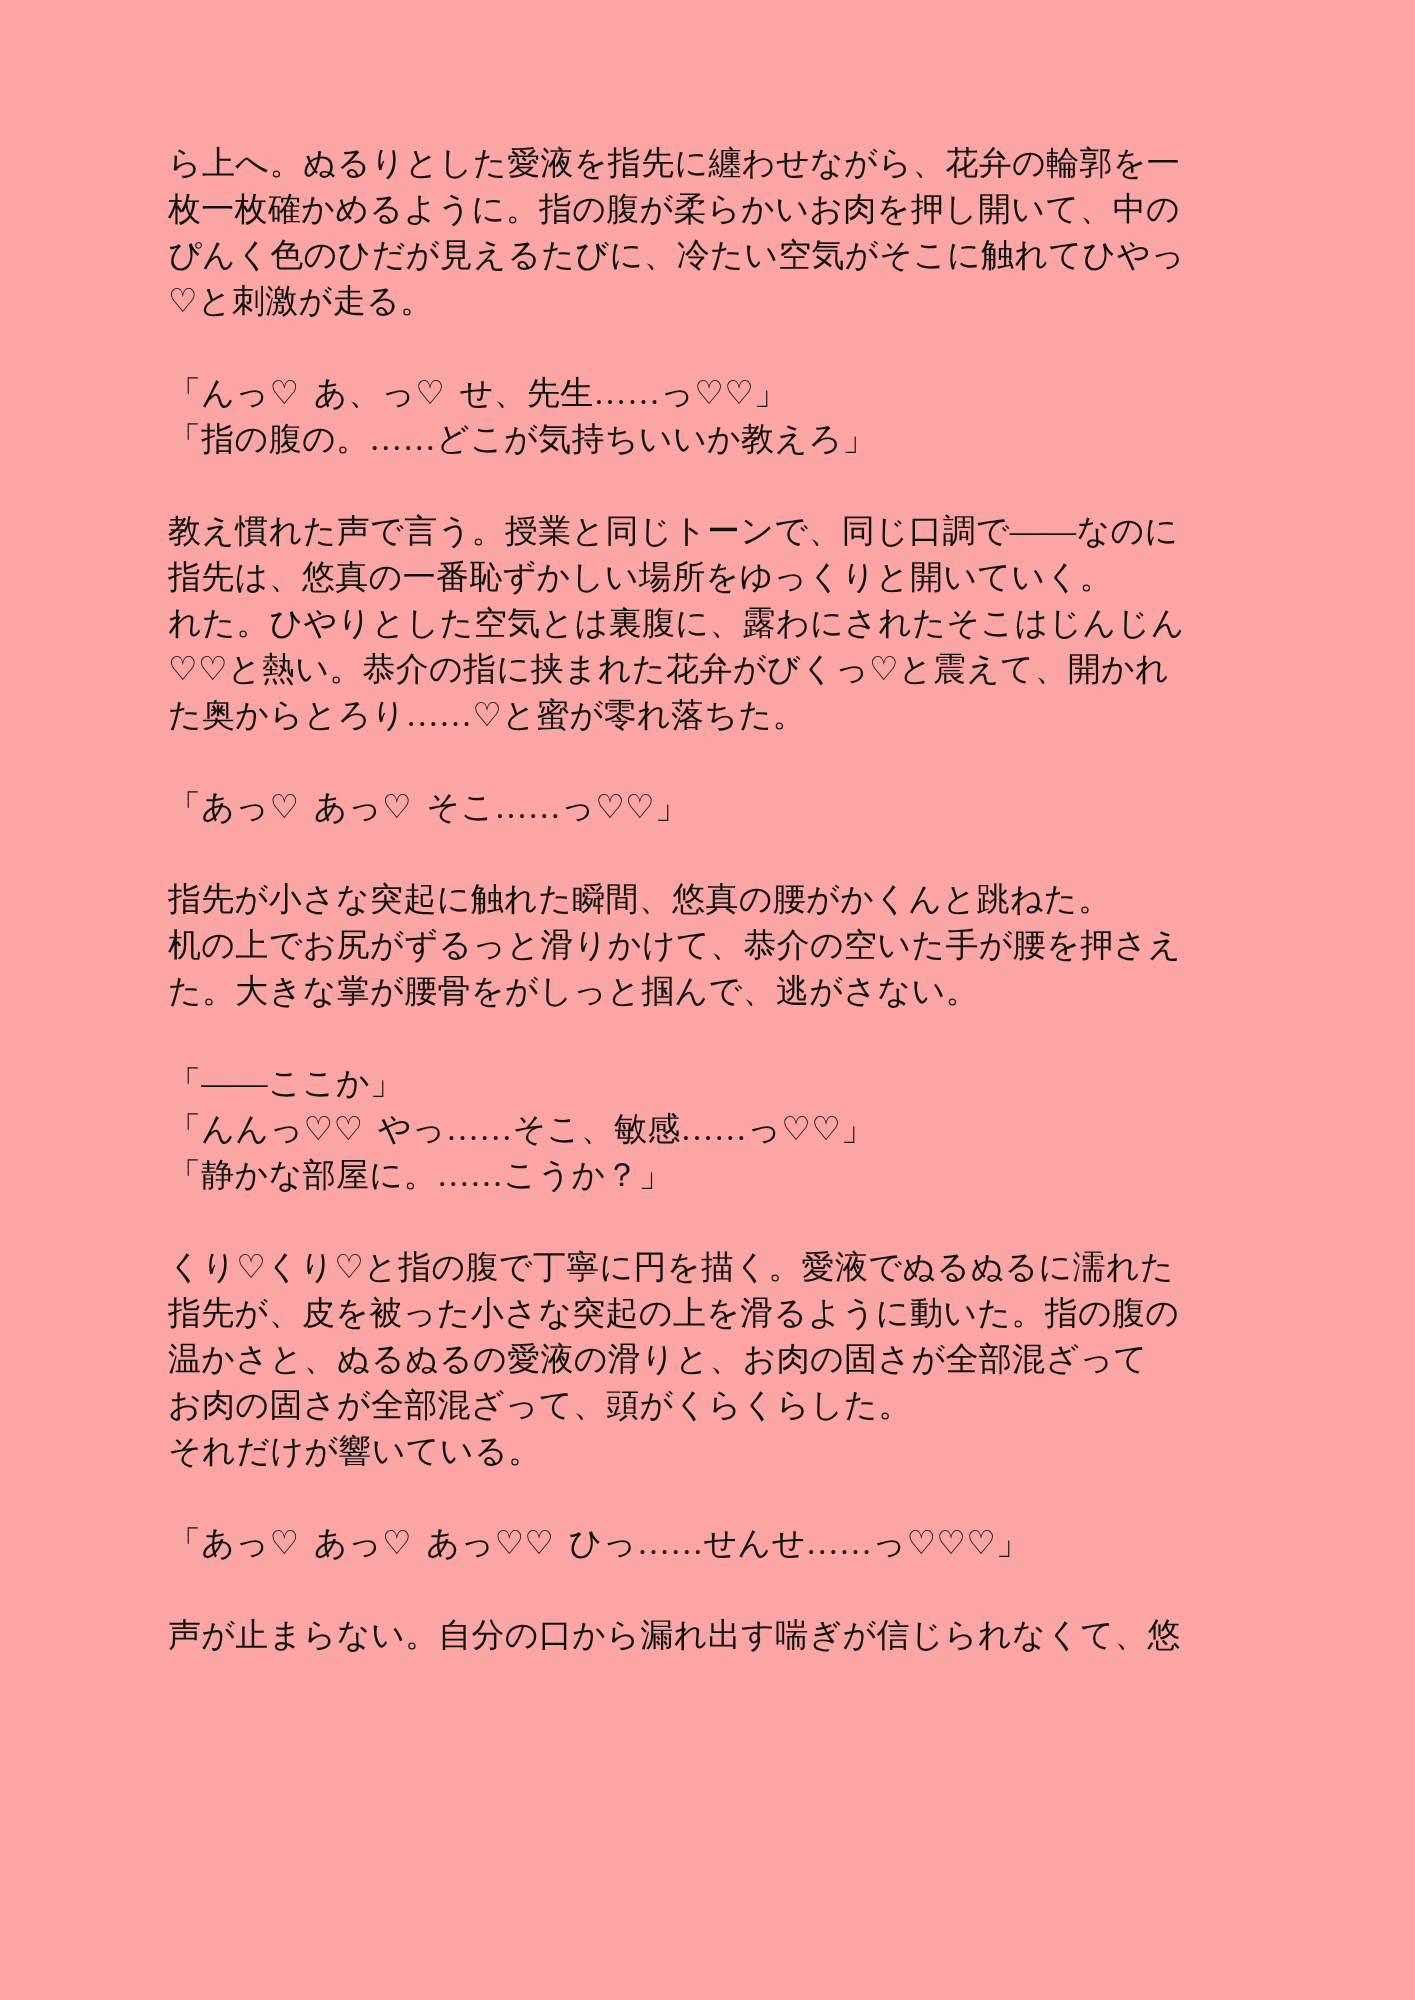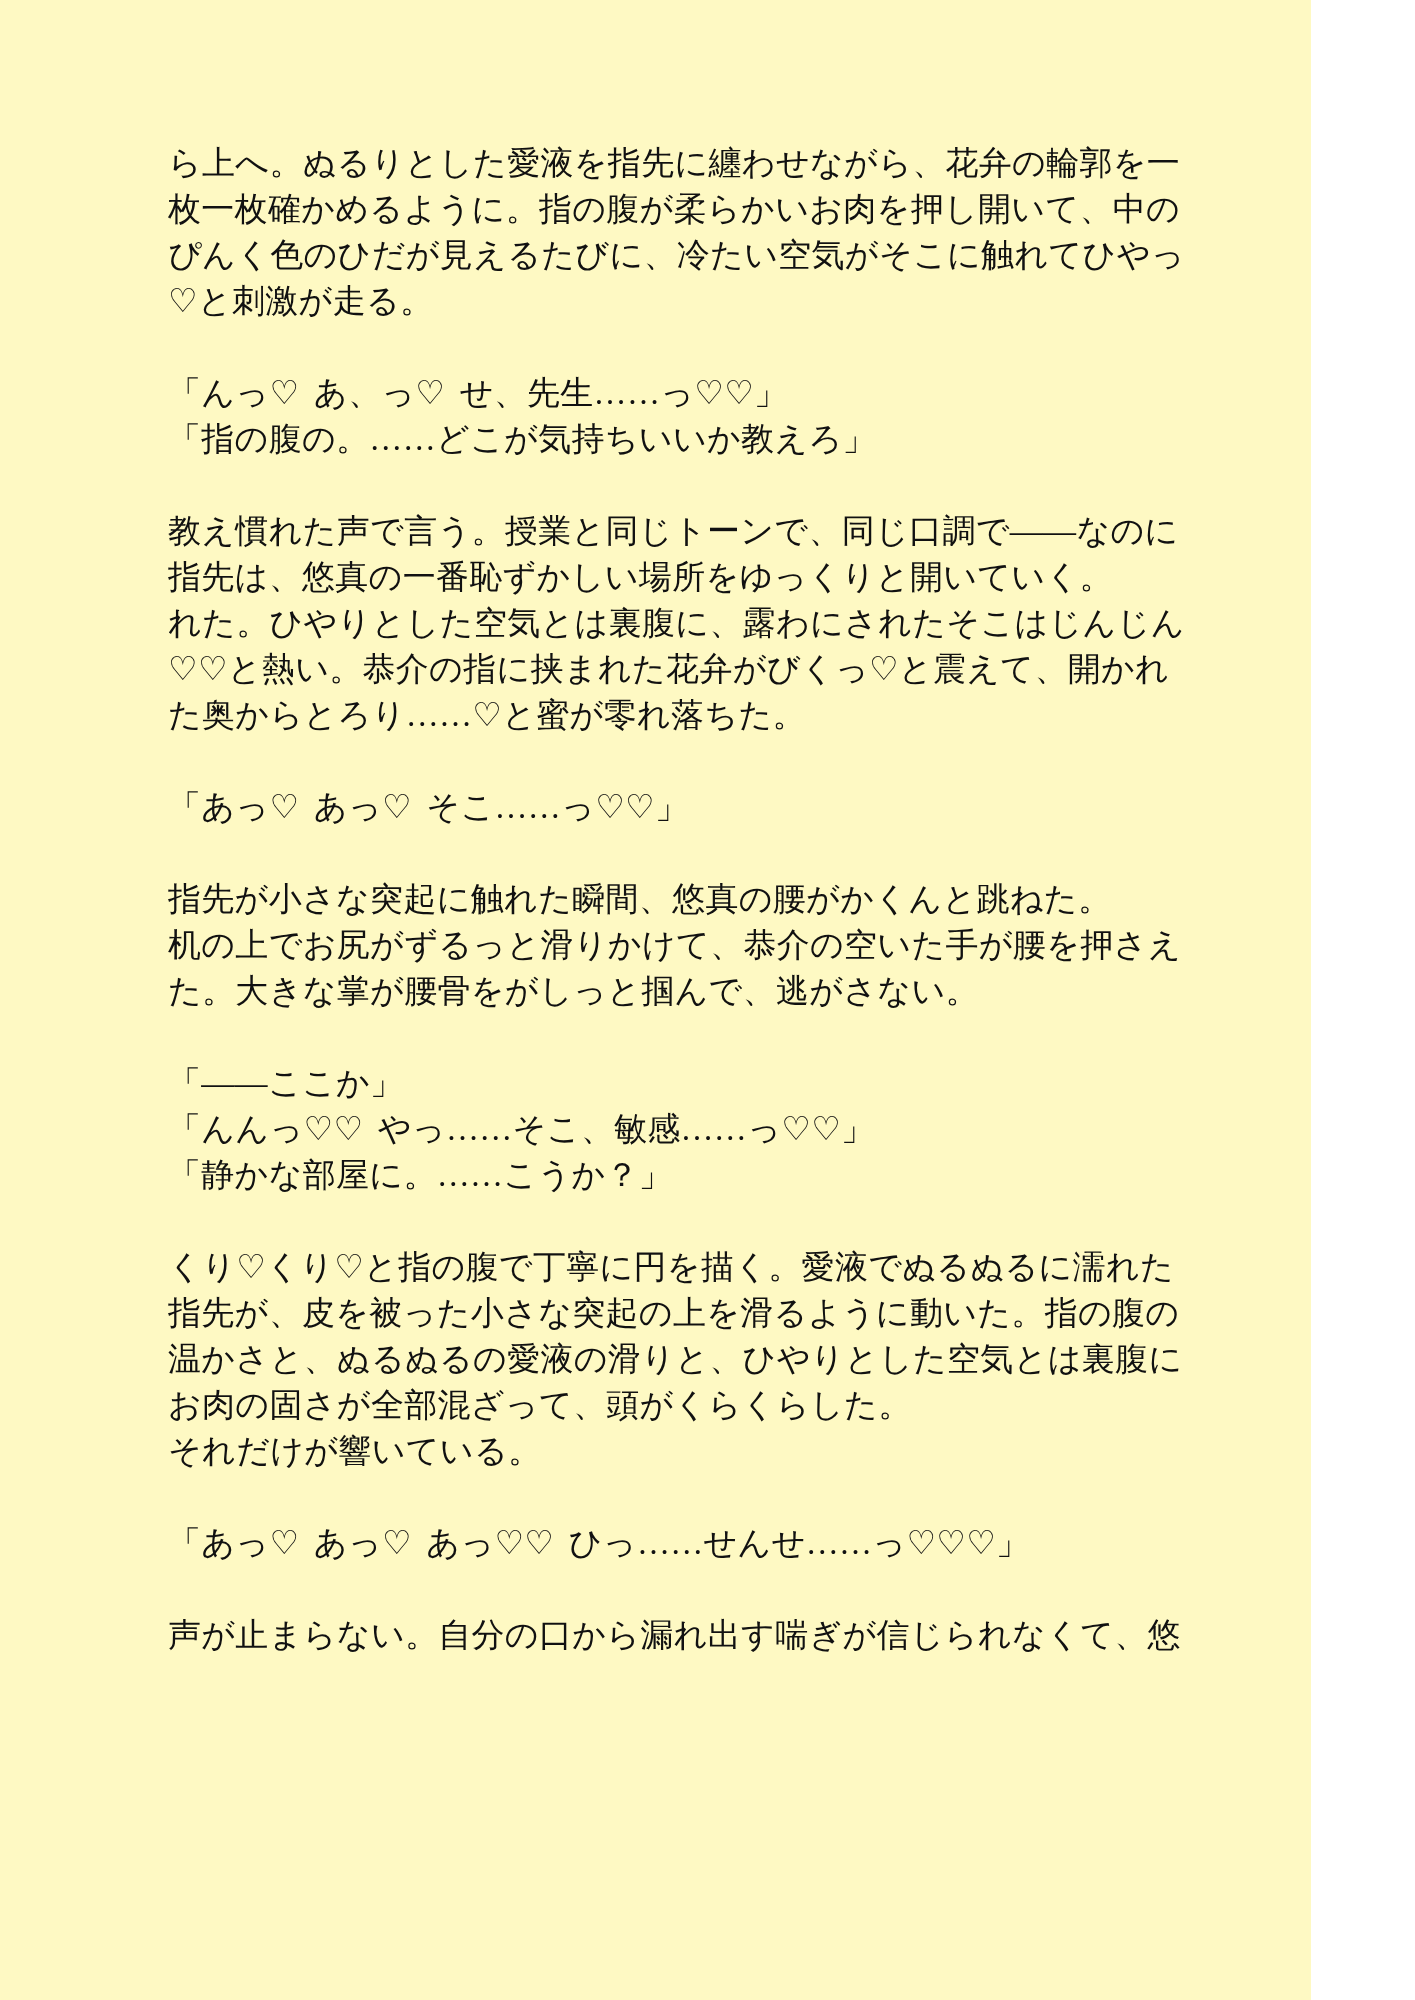--- a/index.html
+++ b/index.html
@@ -9,23 +9,23 @@
   body {
     width: 1415px;
     height: 2000px;
     background: #ffffff;
     font-family: "Liberation Serif", "DejaVu Serif", serif;
     color: #111111;
     overflow: hidden;
   }
   .page {
     position: relative;
-    width: 1311px;
+    width: 1415px;
     height: 2000px;
-    background: #fef9c3;
+    background: #fca5a5;
   }
   .text-body {
     position: absolute;
     left: 168px;
     top: 140px;
     width: 1010px;
   }
   .para {
     margin: 0 0 46px 0;
     padding: 0;
@@ -71,21 +71,21 @@
         <span class="line">た。大きな掌が腰骨をがしっと掴んで、逃がさない。</span>
       </p>
       <p class="para">
         <span class="line">「——ここか」</span>
         <span class="line">「んんっ♡♡ やっ……そこ、敏感……っ♡♡」</span>
         <span class="line">「静かな部屋に。……こうか？」</span>
       </p>
       <p class="para">
         <span class="line">くり♡くり♡と指の腹で丁寧に円を描く。愛液でぬるぬるに濡れた</span>
         <span class="line">指先が、皮を被った小さな突起の上を滑るように動いた。指の腹の</span>
-        <span class="line">温かさと、ぬるぬるの愛液の滑りと、ひやりとした空気とは裏腹に</span>
+        <span class="line">温かさと、ぬるぬるの愛液の滑りと、お肉の固さが全部混ざって</span>
         <span class="line">お肉の固さが全部混ざって、頭がくらくらした。</span>
         <span class="line">それだけが響いている。</span>
       </p>
       <p class="para">
         <span class="line">「あっ♡ あっ♡ あっ♡♡ ひっ……せんせ……っ♡♡♡」</span>
       </p>
       <p class="para">
         <span class="line">声が止まらない。自分の口から漏れ出す喘ぎが信じられなくて、悠</span>
       </p>
     </section>

